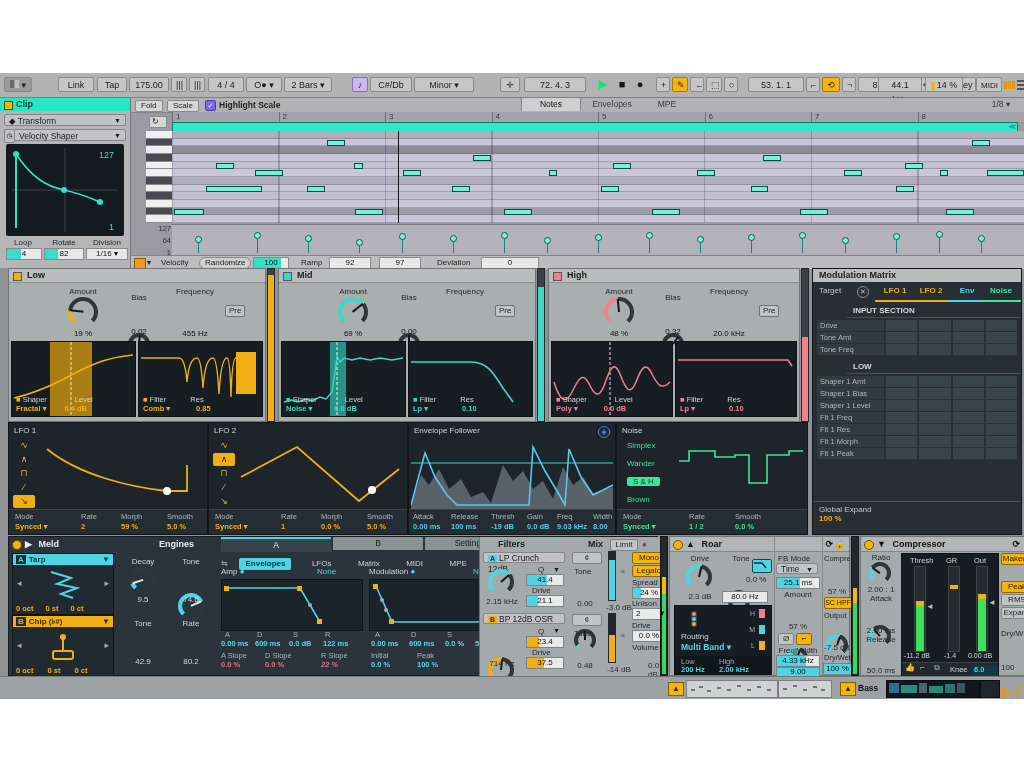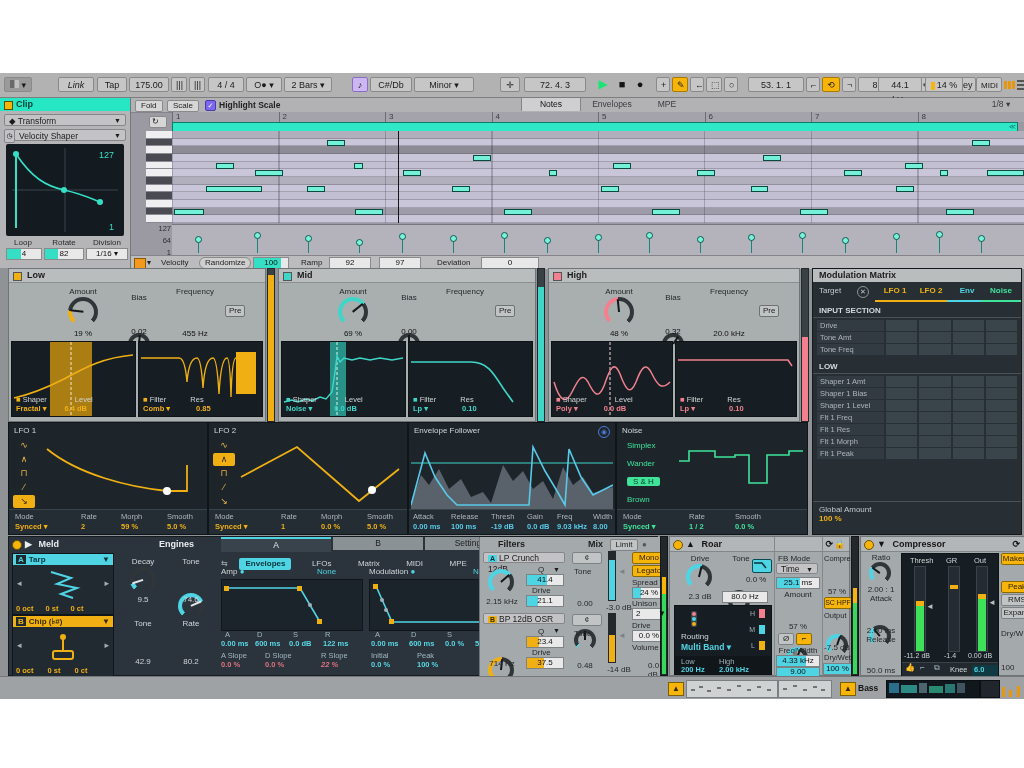--- a/index.html
+++ b/index.html
@@ -70,21 +70,21 @@
   .disp-foot{position:absolute;left:4px;bottom:3px;right:4px;font-size:7.5px;line-height:9px;color:#cfd5d5;}
   .disp-foot .ln2{font-weight:bold;}
   .vmeter{position:absolute;top:195px;width:8px;height:154px;background:#3a4145;border:1px solid #23282b;box-sizing:border-box;}
   .vmeter i{position:absolute;left:0;right:0;bottom:0;}
 
   
   #matrix{position:absolute;left:812px;top:195px;width:210px;height:267px;background:#272f35;border:1px solid #14181c;box-sizing:border-box;}
   #matrix-title{height:13px;background:#b9bdbd;font-size:9px;font-weight:bold;color:#1c1c1c;line-height:13px;padding-left:6px;}
   #matrix-target{position:relative;height:18px;font-size:8px;color:#c3cacd;line-height:18px;}
   .mx-colh{position:absolute;top:0;width:40px;text-align:center;font-weight:bold;border-bottom:2px solid;}
-  .mx-sec{font-size:8px;font-weight:bold;color:#d5dadd;padding:6px 6px 2px;border-bottom:1px solid #4a5257;margin-bottom:2px;}
+  .mx-sec{font-size:8px;font-weight:bold;color:#d5dadd;padding:6px 6px 2px;border-bottom:1px solid #4a5257;margin-bottom:2px;margin-left:34px;}
   .mx-row{display:flex;height:11px;margin:1px 4px;}
   .mx-label{width:64px;font-size:7.5px;color:#aeb6ba;background:#323b41;line-height:11px;padding-left:3px;}
   .mx-cell{flex:1;background:#3a444b;margin-left:2px;}
   #mx-global{position:absolute;left:0;bottom:0;right:0;height:26px;border-top:1px solid #4a5257;font-size:8px;padding:3px 6px;color:#c3cacd;}
 
   
   .dpanel{position:absolute;top:349px;height:113px;background:#1d252b;border:1px solid #10151a;box-sizing:border-box;}
   .dpanel-title{position:absolute;left:5px;top:3px;font-size:8px;color:#cfd6d9;}
   .dfoot{position:absolute;left:0;bottom:0;right:0;height:24px;background:#242d34;border-top:1px solid #39434a;font-size:7.5px;color:#aeb6ba;}
   .dfoot .lab{position:absolute;top:2px;}
@@ -126,21 +126,21 @@
   .tt{font-size:8px;color:#26292b;}
 </style>
 </head>
 <body>
 
 <div id="screen">
 <div id="app">
 
   <div id="toolbar">
     <div class="tchip" style="left:4px;width:28px;background:#9a9a9a;"><span style="display:inline-block;width:4px;height:8px;background:#6a6a6a;margin-right:1px;"></span><span style="display:inline-block;width:4px;height:8px;background:#c0c0c0;"></span> ▾</div>
-    <div class="tchip" style="left:58px;width:36px;font-style:italic;">Link</div>
+    <div class="tchip" style="left:58px;width:36px;">Link</div>
     <div class="tchip" style="left:97px;width:30px;">Tap</div>
     <div class="tchip" style="left:129px;width:40px;">175.00</div>
     <div class="tchip" style="left:171px;width:16px;">|||</div>
     <div class="tchip" style="left:189px;width:16px;">|||</div>
     <div class="tchip" style="left:208px;width:36px;">4 / 4</div>
     <div class="tchip" style="left:246px;width:36px;"><span>O●</span> ▾</div>
     <div class="tchip" style="left:284px;width:48px;"><span>2 Bars</span> ▾</div>
     <div class="tchip purple-chip" style="left:352px;width:16px;">♪</div>
     <div class="tchip" style="left:370px;width:42px;"><span>C#/Db</span> ▾</div>
     <div class="tchip" style="left:414px;width:60px;"><span>Minor</span> ▾</div>
@@ -574,21 +574,21 @@
           </div>
           <div class="mx-row">
             <span class="mx-label">Flt 1 Peak</span>
             <span class="mx-cell"></span>
             <span class="mx-cell"></span>
             <span class="mx-cell"></span>
             <span class="mx-cell"></span>
           </div>
         </div>
     <div id="mx-global">
-      <div>Global Amount</div>
+      <div>Global Expand</div>
       <div style="color:#f0b014;font-weight:bold;">100 %</div>
     </div>
   </div>
 
   <div class="dpanel" style="left:8px;width:200px;">
     <div class="dpanel-title">LFO 1</div>
     <div class="wv-ic" style="top:16px;">∿</div>
     <div class="wv-ic" style="top:30px;">∧</div>
     <div class="wv-ic" style="top:44px;">⊓</div>
     <div class="wv-ic" style="top:58px;">∕</div>

